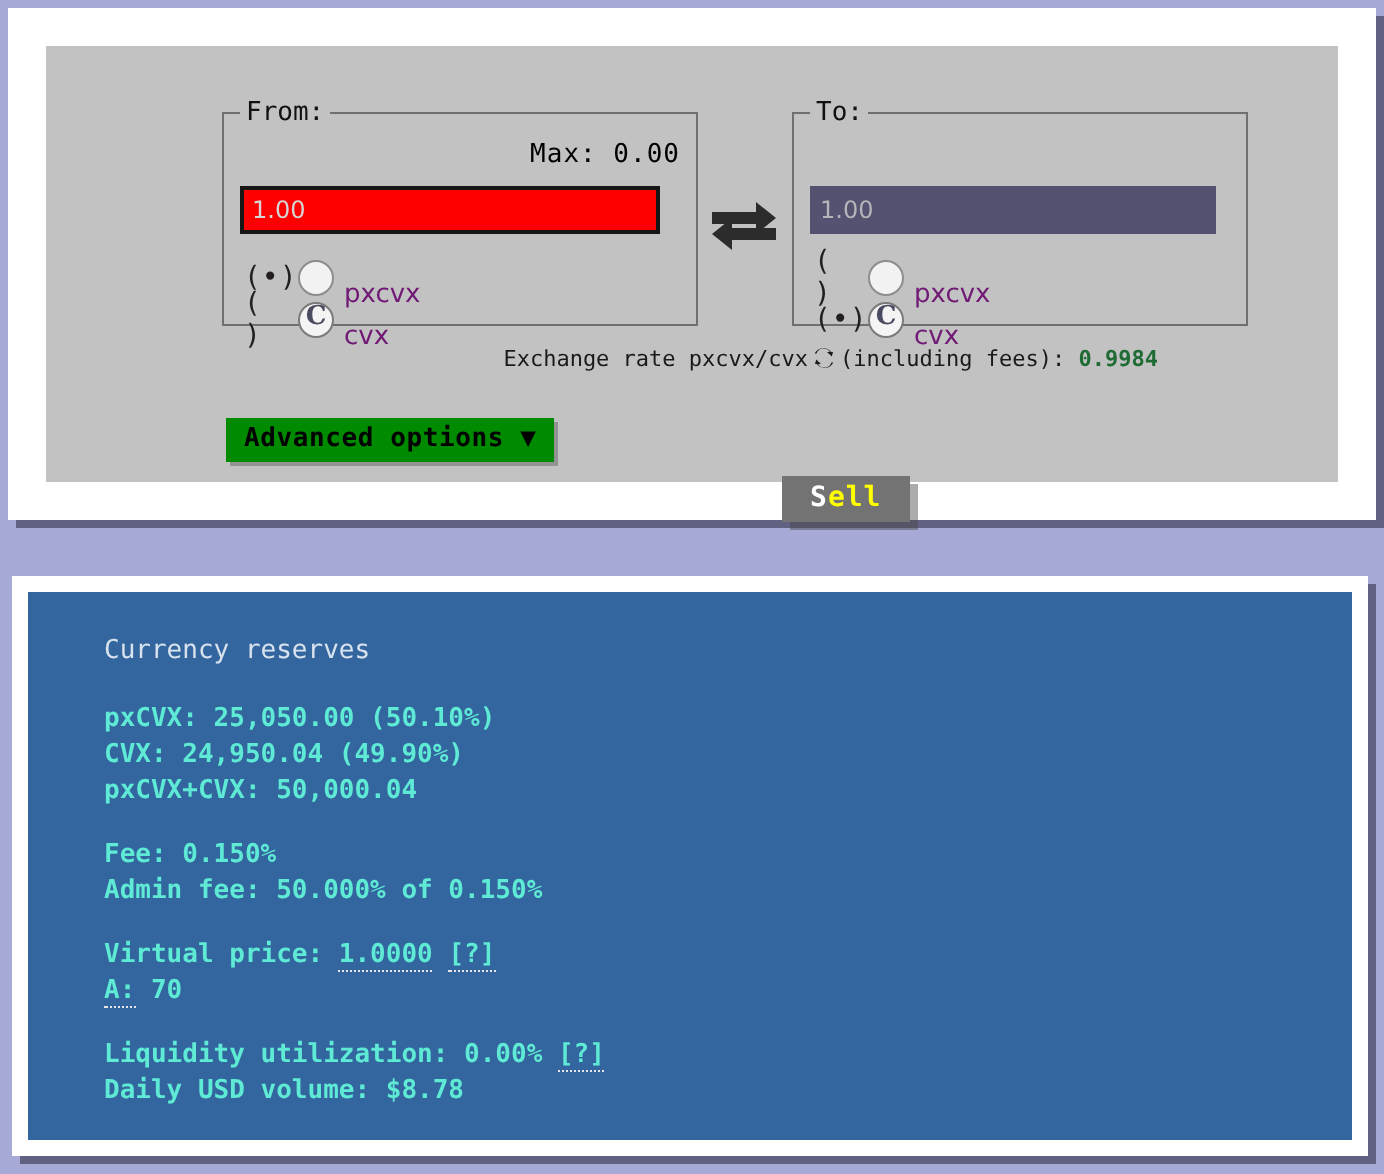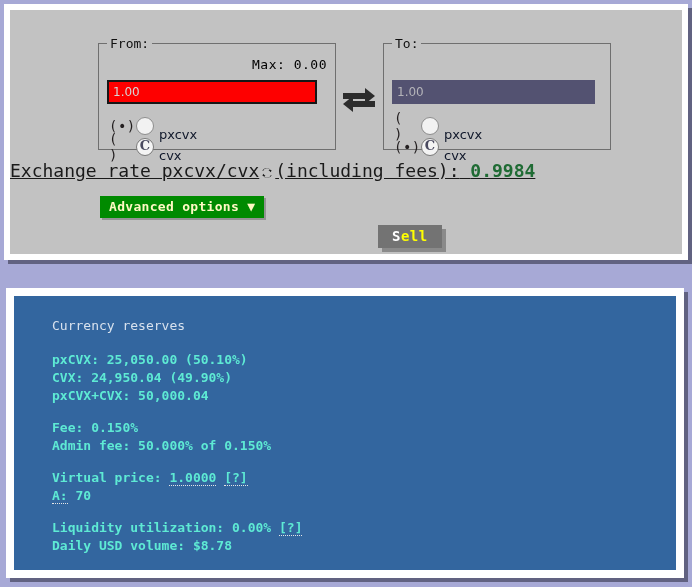--- a/index.html
+++ b/index.html
@@ -17,21 +17,21 @@
 
   
   .swap-window {
     position: absolute;
     left: 4px;
     top: 4px;
     width: 684px;
     height: 256px;
     background: #ffffff;
     box-sizing: border-box;
-    padding: 3px;
+    padding: 16px;
     box-shadow: 4px 4px 0 rgba(40,40,60,0.55);
   }
   .swap-window-inner {
     width: 100%;
     height: 100%;
     box-sizing: border-box;
     border: 3px solid #ffffff;
     background: #c2c2c2;
     position: relative;
   }
@@ -136,62 +136,61 @@
     text-align: center;
     font-family: "DejaVu Serif", "Liberation Serif", serif;
     font-size: 13px;
     font-weight: 700;
     color: #4a4a60;
     line-height: 18px;
   }
   .token-label {
     font-family: "DejaVu Sans", "Liberation Sans", sans-serif;
     font-size: 13px;
-    color: #0f172a;
+    color: #701a75;
     margin-top: 18px;
   }
 
   
   #swap-arrows {
     position: absolute;
     left: 331px;
     top: 74px;
     width: 36px;
     height: 32px;
     cursor: pointer;
   }
 
   .exchange-line {
     position: absolute;
     left: 0;
     right: 90px;
     top: 150px;
-    text-align: left;
-    font-size: 18px;
+    text-align: right;
+    font-size: 11px;
     color: #1a1a1a;
     white-space: nowrap;
-    text-decoration: underline;
   }
   .exchange-line .rate-value {
     color: #1f6b34;
     font-weight: bold;
   }
   .refresh-icon {
     display: inline-block;
     vertical-align: -2px;
     margin: 0 2px;
     cursor: pointer;
   }
 
   .adv-button {
     position: absolute;
     left: 90px;
     top: 186px;
     background: #008a00;
-    color: #fef9c3;
+    color: #000000;
     border: none;
     font-family: "DejaVu Sans Mono", "Liberation Mono", monospace;
     font-size: 13px;
     font-weight: bold;
     padding: 3px 9px 4px 9px;
     cursor: pointer;
     letter-spacing: 0.3px;
     box-shadow: 2px 2px 0 rgba(60,60,60,0.35);
   }
 

